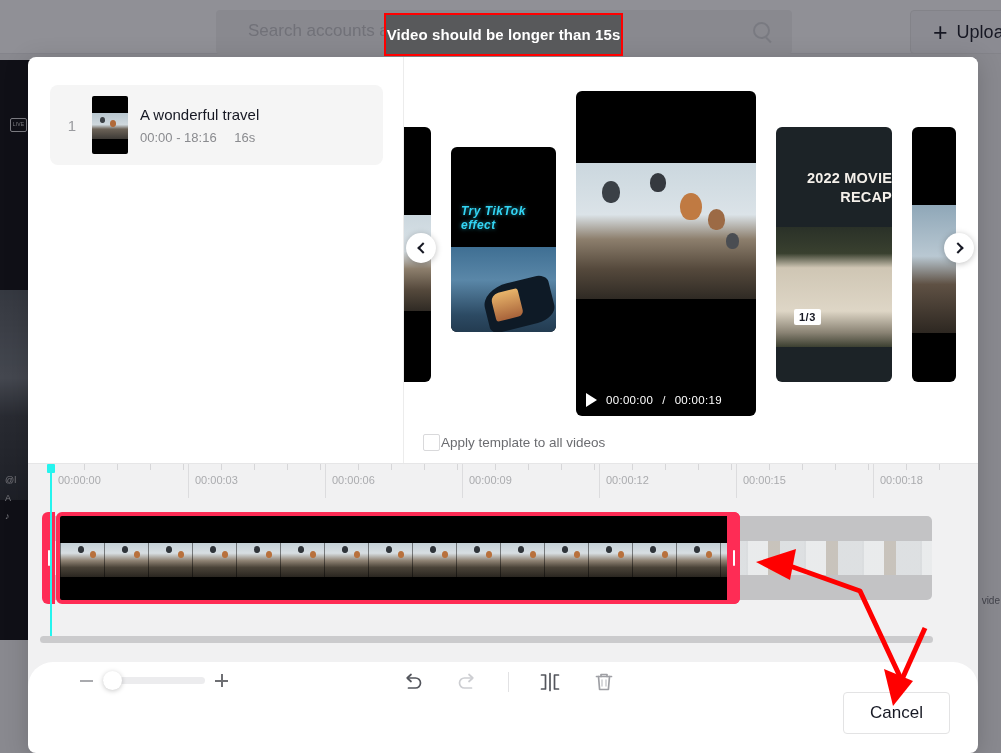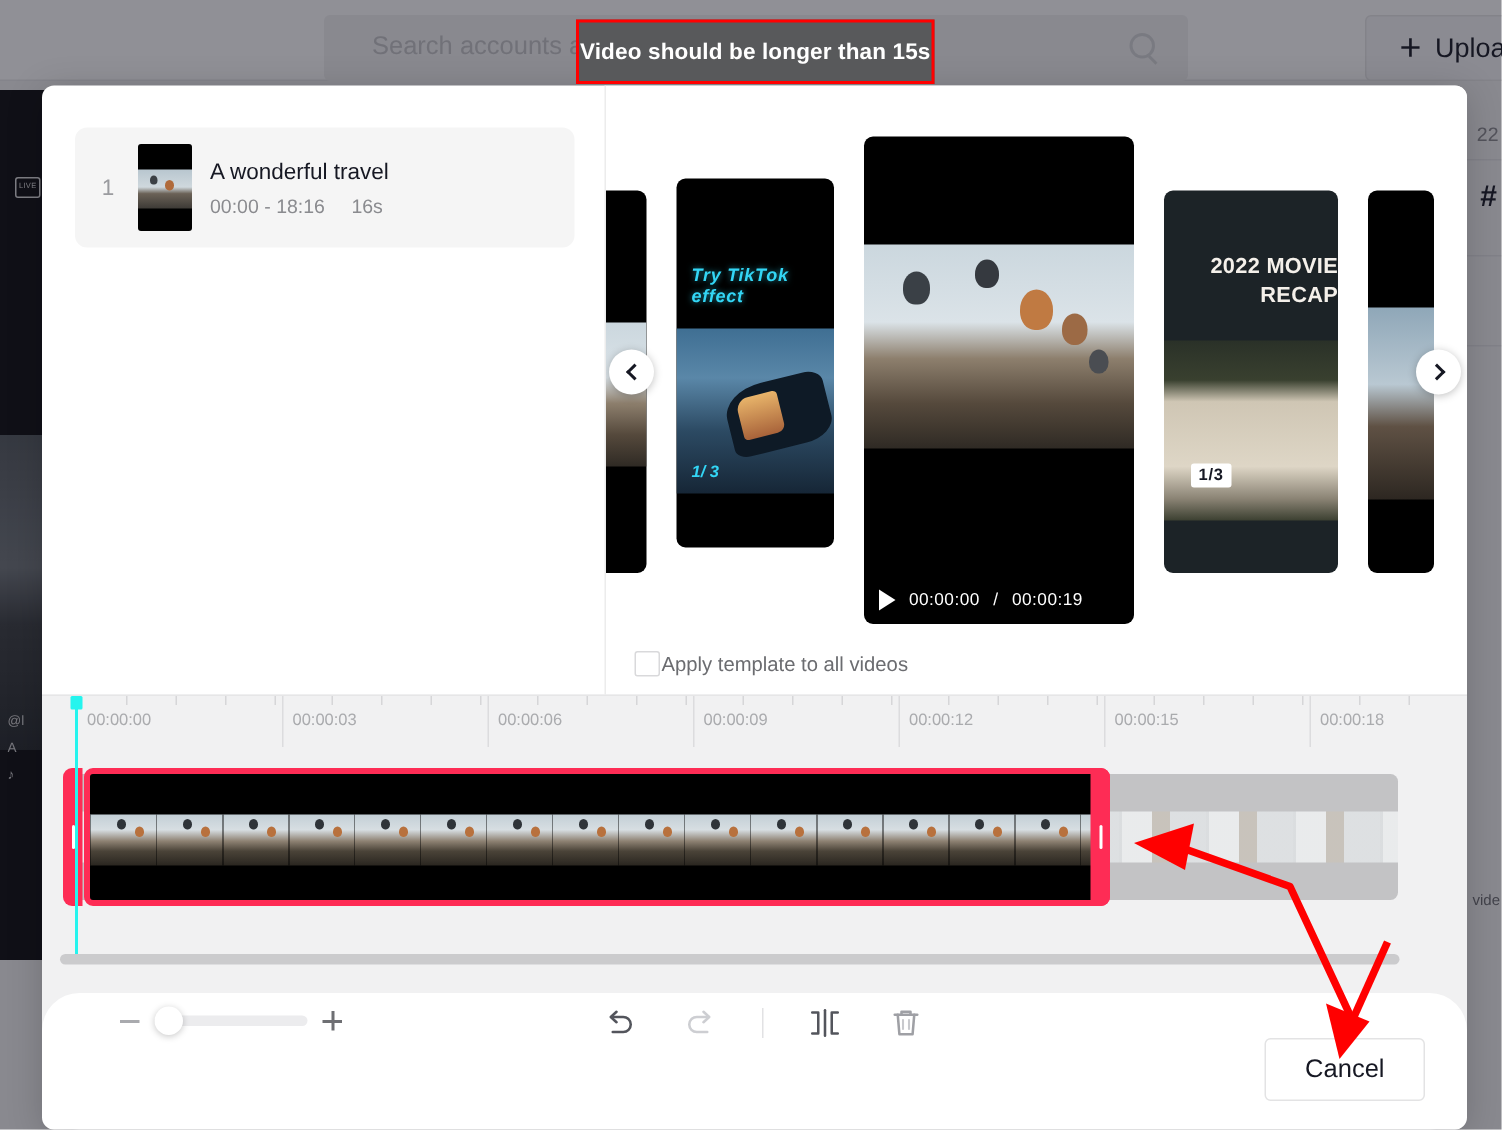--- a/index.html
+++ b/index.html
@@ -141,21 +141,21 @@
   .show-less .txt { font-size: 13.5px; color: #161823; line-height: 15px; flex: 1; }
   .show-less .caret {
     width: 0; height: 0; border-left: 5px solid transparent; border-right: 5px solid transparent;
     border-bottom: 6px solid #161823;
   }
 
   .tpl-strip { position: absolute; left: 0; top: 34px; display: flex; align-items: flex-start; gap: 20px; }
 
   .tpl { flex: 0 0 auto; border-radius: 6px; overflow: hidden; position: relative; background: #000; }
   .tpl.t0 { width: 35px; height: 255px; margin-left: -8px; margin-top: 36px; }
-  .tpl.t1 { width: 105px; height: 246px; margin-top: 28px; }
+  .tpl.t1 { width: 105px; height: 185px; margin-top: 56px; }
   .tpl.t2 { width: 180px; height: 325px; }
   .tpl.t3 { width: 116px; height: 255px; margin-top: 36px; background: #1c2327; text-align: right; }
   .tpl.t4 { width: 44px; height: 255px; margin-top: 36px; }
   .tpl .eff-label {
     position: absolute; left: 10px; top: 57px;
     color: #33d6f5; font-size: 12px; font-style: italic; font-weight: 700;
     letter-spacing: .5px; text-shadow: 0 0 4px rgba(51,214,245,.6);
   }
   .tpl .pg { position: absolute; left: 10px; color: #33d6f5; font-size: 11px; font-style: italic; font-weight: 700; }
   .tpl .pg-badge {
@@ -316,28 +316,20 @@
     <div class="search-box">
       <div class="ph">Search accounts and videos</div>
       <div class="mag"></div>
     </div>
     <div class="upload-btn">
       <span class="plus">+</span>
       <span>Upload</span>
     </div>
   </div>
 
-  <div class="bg-rail">
-    <div class="rail-sep" style="top:46px"></div>
-    <div class="rail-sep" style="top:110px"></div>
-    <div class="rail-sep" style="top:170px"></div>
-    <div class="rail-num">22</div>
-    <div class="rail-hash">#</div>
-    <div class="rail-thumb"></div>
-  </div>
   <div class="bg-rail-word">vide</div>
 
   <div class="scrim"></div>
 </div>
 
 <div class="tooltip">
   <span>Video should be longer than 15s</span>
 </div>
 
 <div class="modal">

